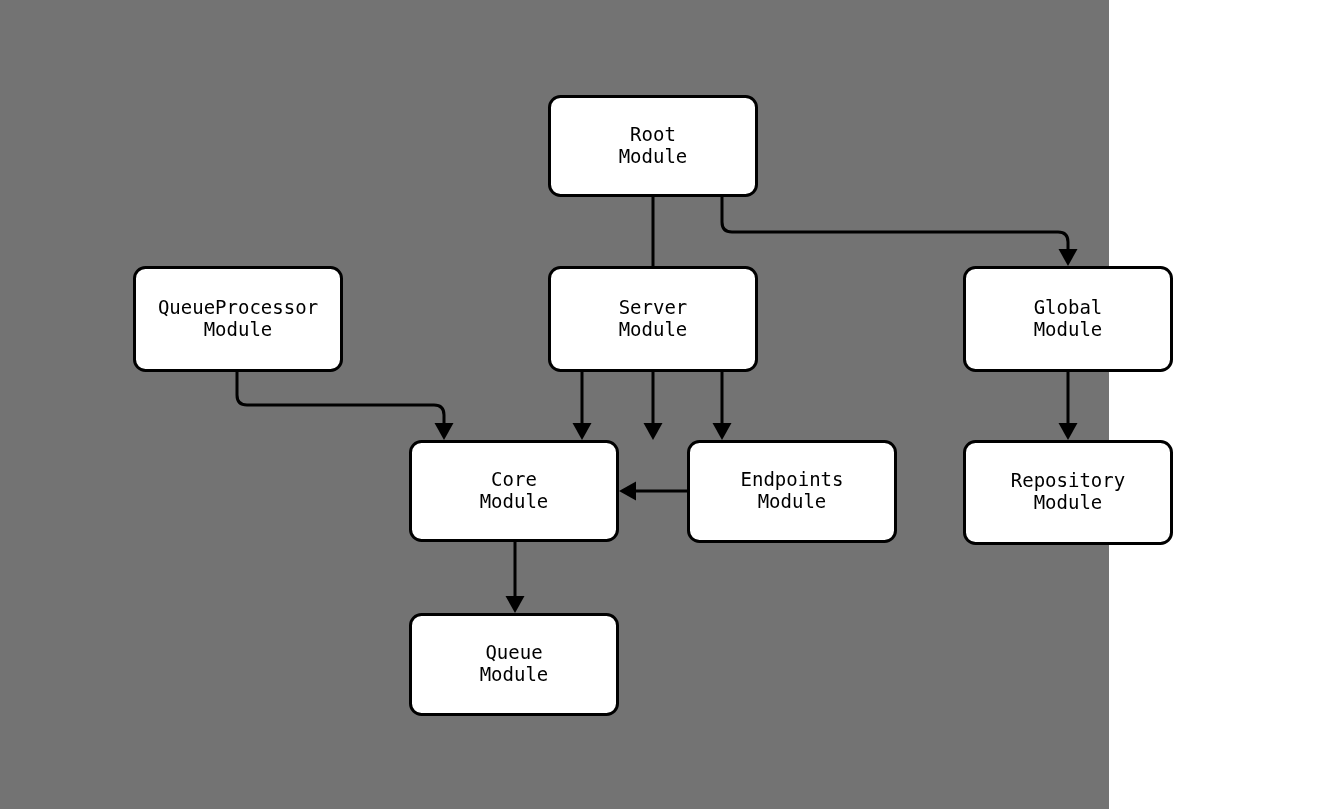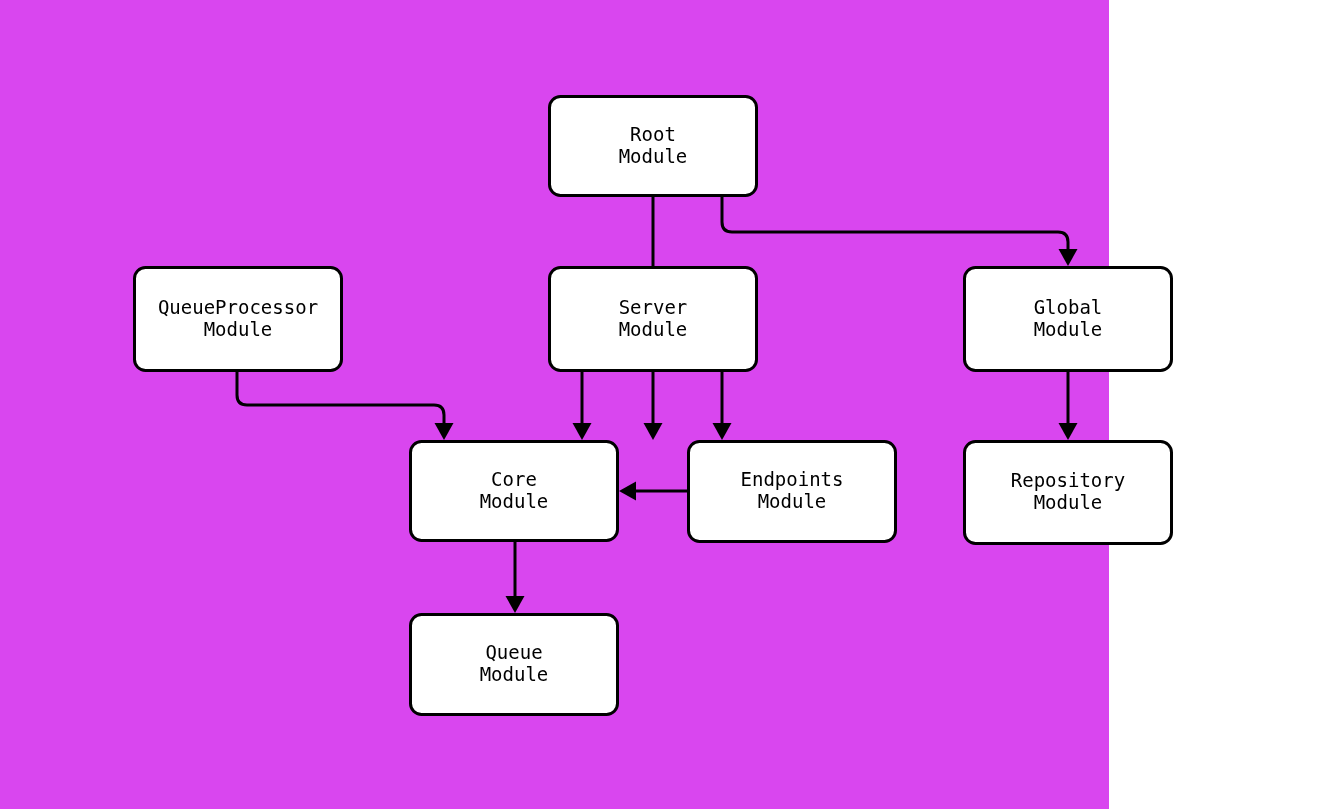--- a/index.html
+++ b/index.html
@@ -11,21 +11,21 @@
   body {
     width: 1337px;
     height: 809px;
     overflow: hidden;
     font-family: "DejaVu Sans Mono", "Liberation Mono", monospace;
   }
   #diagram-root {
     position: relative;
     width: 1109px;
     height: 809px;
-    background: #d946ef;
+    background: #737373;
   }
   svg#diagram-canvas {
     display: block;
     width: 1337px;
     height: 809px;
   }
   .node-box {
     fill: #ffffff;
     stroke: #000000;
     stroke-width: 3;

